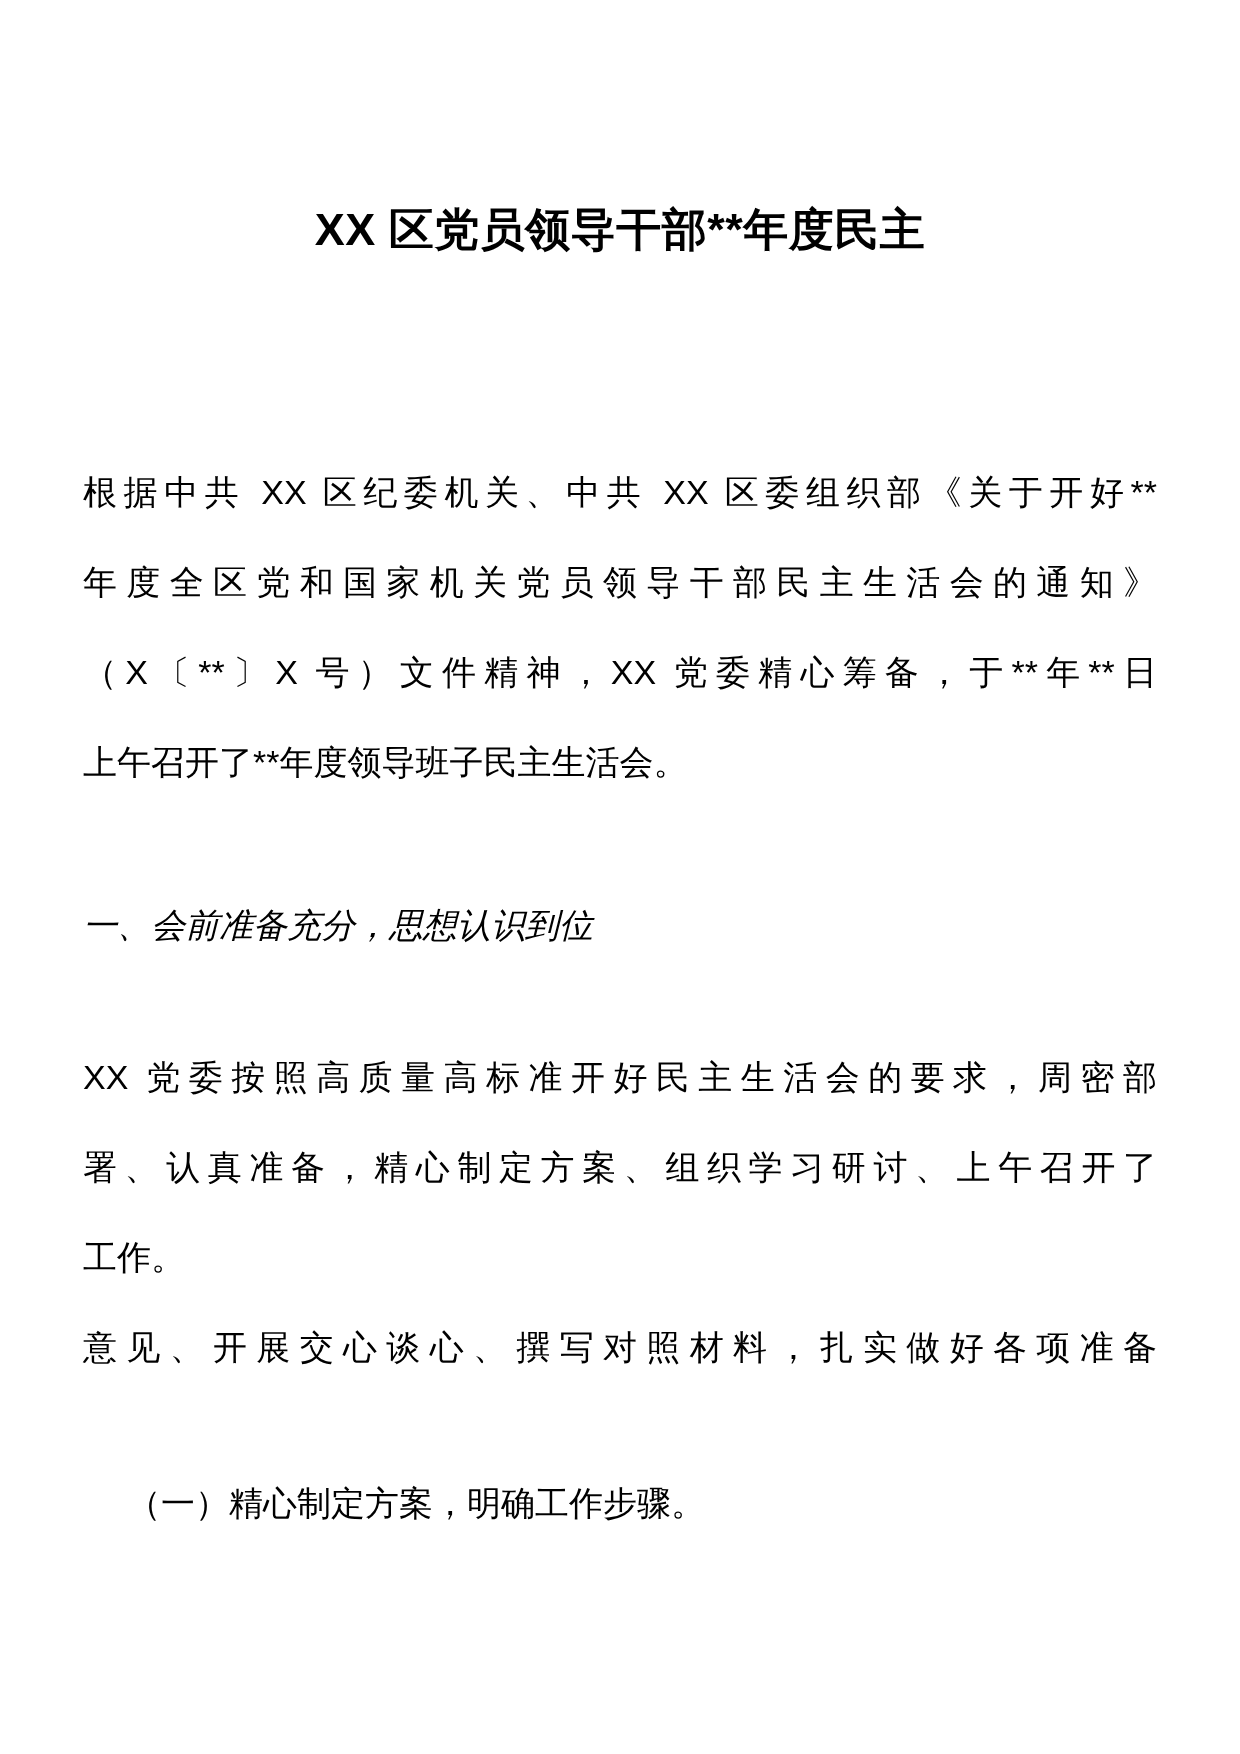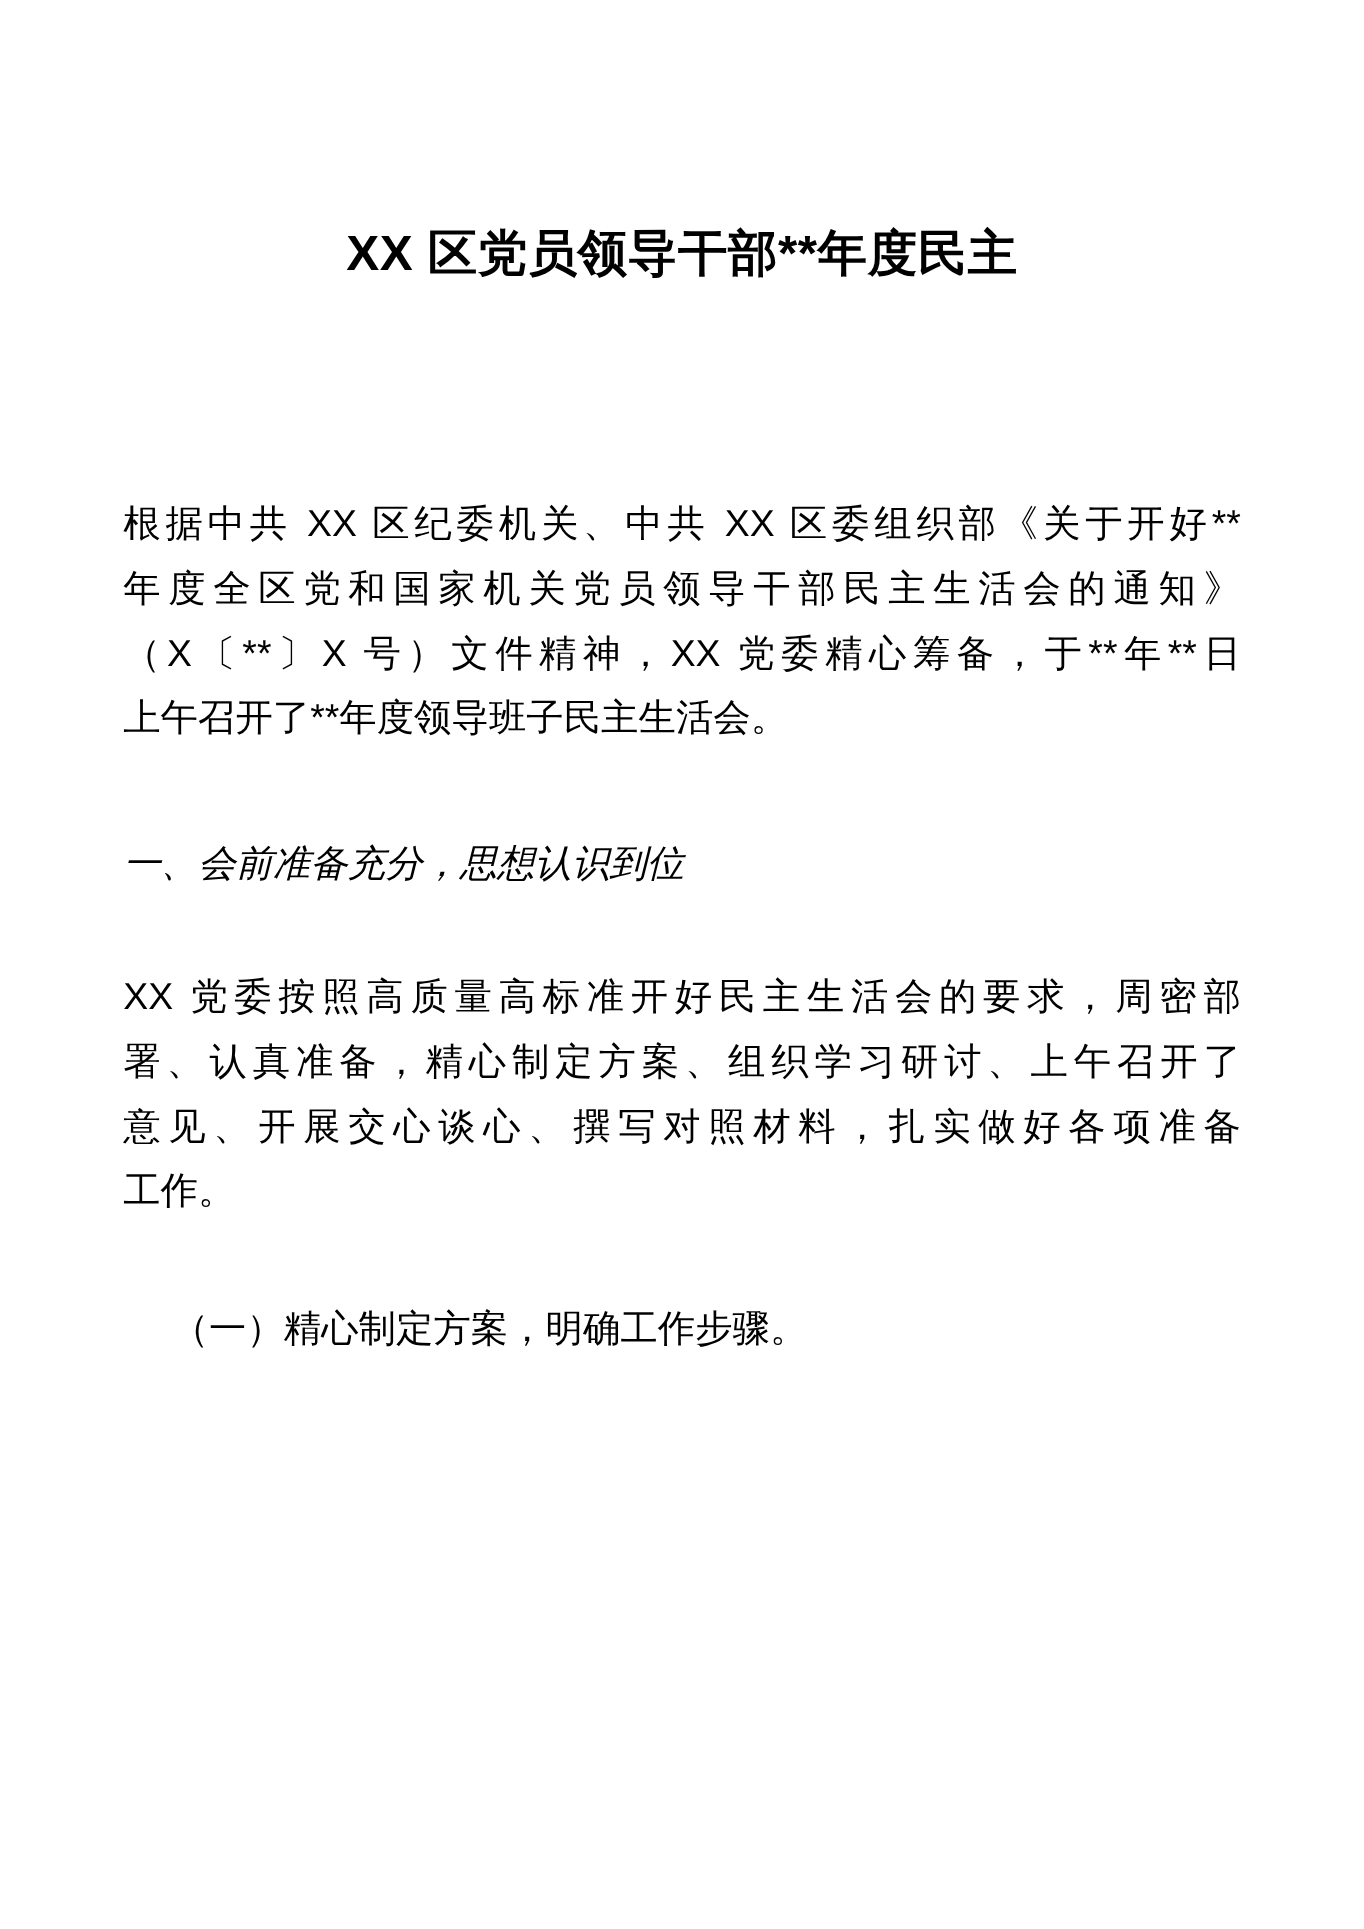--- a/index.html
+++ b/index.html
@@ -11,35 +11,35 @@
     position: relative;
     width: 1240px;
     height: 1754px;
     background: #ffffff;
     color: #000000;
     font-family: "Liberation Sans", sans-serif;
     overflow: hidden;
     box-sizing: border-box;
   }
   .content {
-    padding: 0 112px;
+    padding: 0 83px;
   }
   
   .doc-title {
     margin: 138px 0 0 0;
     font-size: 45px;
     font-weight: 800;
     line-height: 184px;
     text-align: center;
     letter-spacing: 0.5px;
   }
   
   .para {
     font-size: 34px;
-    line-height: 59px;
+    line-height: 90px;
     font-weight: 400;
   }
   .para .line {
     white-space: pre-wrap;
   }
   
   .para .line.fill {
     text-align: justify;
     text-align-last: justify;
   }
@@ -65,22 +65,22 @@
       <div class="line">上午召开了**年度领导班子民主生活会。</div>
     </div>
 
     <div class="para h-section">
       <div class="line">一、会前准备充分，思想认识到位</div>
     </div>
 
     <div class="para p-body">
       <div class="line fill">XX 党委按照高质量高标准开好民主生活会的要求，周密部</div>
       <div class="line fill">署、认真准备，精心制定方案、组织学习研讨、上午召开了</div>
+      <div class="line">工作。</div>
       <div class="line fill">意见、开展交心谈心、撰写对照材料，扎实做好各项准备</div>
-      <div class="line">工作。</div>
     </div>
 
     <div class="para h-sub">
       <div class="line">（一）精心制定方案，明确工作步骤。</div>
     </div>
 
   </div>
 </div>
 
 </body></html>

